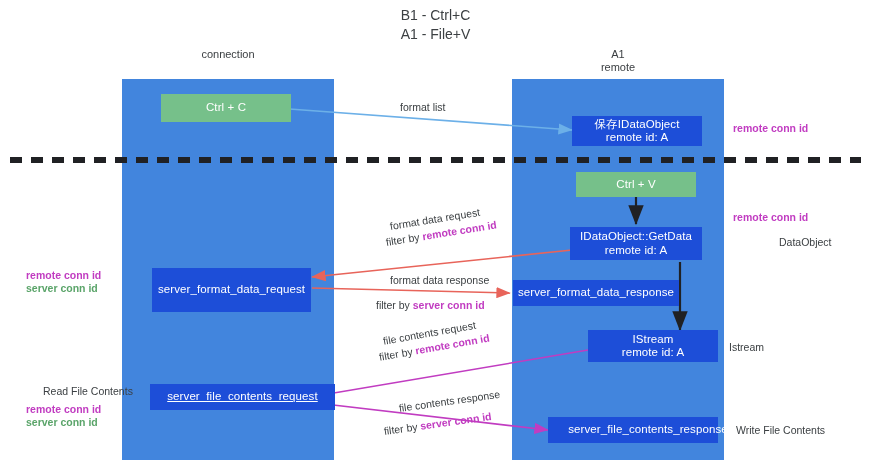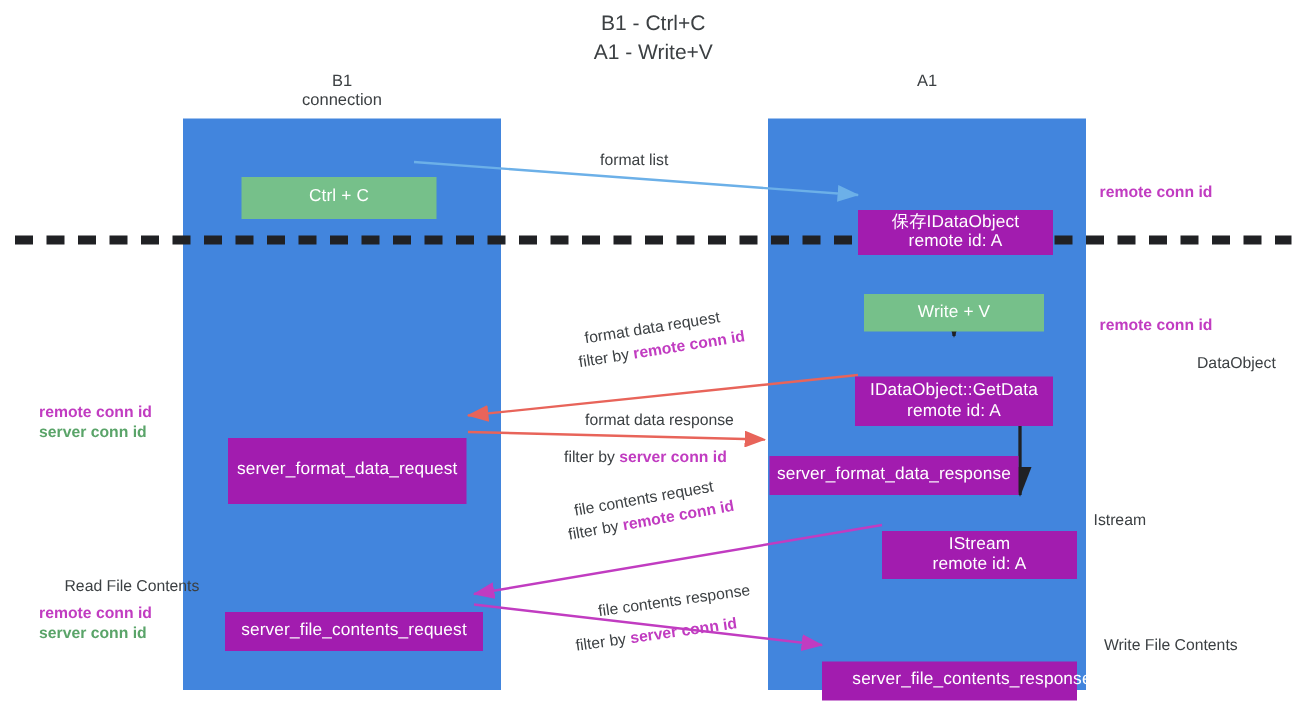--- a/index.html
+++ b/index.html
@@ -26,24 +26,23 @@
   .lane{
     position:absolute;background:#4285dd;
   }
 
   
   .box{
     position:absolute;box-sizing:border-box;
     display:flex;flex-direction:column;align-items:center;justify-content:center;
     color:#ffffff;font-size:11.5px;line-height:13.5px;text-align:right;
     letter-spacing:.1px;
-    margin-top:24px;
   }
   .box.green{background:#76c08a;}
-  .box.orange{background:#a21caf;}
+  .box.orange{background:#1d4ed8;}
   .box span{display:block;white-space:nowrap;}
 
   
   .lbl{
     position:absolute;font-size:10.5px;line-height:13px;color:#3c4043;white-space:nowrap;
   }
   .lbl.purple{color:#c13cc1;font-weight:bold;}
   .lbl.green{color:#5aa469;font-weight:bold;}
   .lbl .purple{color:#c13cc1;font-weight:bold;}
   .lbl.rot-a{transform:rotate(-9deg);transform-origin:left top;}
@@ -53,29 +52,29 @@
   
   svg.arrows{position:absolute;left:0;top:0;width:871px;height:467px;overflow:visible;}
 </style>
 </head>
 <body>
 
 <div id="stage">
 
   <div class="title">
     <div>B1 - Ctrl+C</div>
-    <div>A1 - Write+V</div>
+    <div>A1 - File+V</div>
   </div>
 
   <div class="lane-head" style="left:122px;top:48px;width:212px;">
-    <div>B1</div>
     <div>connection</div>
   </div>
   <div class="lane-head" style="left:512px;top:48px;width:212px;">
     <div>A1</div>
+    <div>remote</div>
   </div>
 
   <div class="lane" style="left:122px;top:79px;width:212px;height:381px;"></div>
   <div class="lane" style="left:512px;top:79px;width:212px;height:381px;"></div>
 
   <svg class="arrows" viewBox="0 0 871 467">
     <defs>
       <marker id="ah-blue" markerWidth="9" markerHeight="7" refX="8.5" refY="3.5" orient="auto">
         <polygon points="0 0, 9 3.5, 0 7" fill="#6cb0e8"></polygon>
       </marker>
@@ -110,42 +109,42 @@
   <div class="box green" style="left:161px;top:94px;width:130px;height:28px;">
     <span>Ctrl + C</span>
   </div>
 
   <div class="box orange" style="left:572px;top:116px;width:130px;height:30px;">
     <span>保存IDataObject</span>
     <span>remote id: A</span>
   </div>
 
   <div class="box green" style="left:576px;top:172px;width:120px;height:25px;">
-    <span>Write + V</span>
+    <span>Ctrl + V</span>
   </div>
 
   <div class="box orange" style="left:570px;top:227px;width:132px;height:33px;">
     <span>IDataObject::GetData</span>
     <span>remote id: A</span>
   </div>
 
   <div class="box orange" style="left:152px;top:268px;width:159px;height:44px;">
     <span>server_format_data_request</span>
   </div>
 
   <div class="box orange" style="left:513px;top:280px;width:166px;height:26px;">
     <span>server_format_data_response</span>
   </div>
 
   <div class="box orange" style="left:588px;top:330px;width:130px;height:32px;">
     <span>IStream</span>
     <span>remote id: A</span>
   </div>
 
-  <div class="box orange" style="left:150px;top:384px;width:172px;height:26px;">
+  <div class="box orange" style="left:150px;top:384px;width:185px;height:26px;text-decoration:underline;">
     <span>server_file_contents_request</span>
   </div>
 
   <div class="box orange" style="left:548px;top:417px;width:170px;height:26px;padding-left:30px;">
     <span>server_file_contents_response</span>
   </div>
 
   <div class="lbl" style="left:400px;top:101px;">format list</div>
 
   <div class="lbl rot-a" style="left:389px;top:220px;">format data request</div>
@@ -163,21 +162,21 @@
     <span>filter by </span><span class="purple">remote conn id</span>
   </div>
 
   <div class="lbl rot-c" style="left:398px;top:402px;">file contents response</div>
   <div class="lbl rot-c" style="left:383px;top:425px;">
     <span>filter by </span><span class="purple">server conn id</span>
   </div>
 
   <div class="lbl purple" style="left:733px;top:122px;">remote conn id</div>
   <div class="lbl purple" style="left:733px;top:211px;">remote conn id</div>
-  <div class="lbl" style="left:758px;top:236px;padding-left:40px;">DataObject</div>
+  <div class="lbl" style="left:739px;top:236px;padding-left:40px;">DataObject</div>
   <div class="lbl" style="left:729px;top:341px;">Istream</div>
   <div class="lbl" style="left:736px;top:424px;">Write File Contents</div>
 
   <div class="lbl purple" style="left:26px;top:269px;">remote conn id</div>
   <div class="lbl green" style="left:26px;top:282px;">server conn id</div>
 
   <div class="lbl" style="left:26px;top:385px;padding-left:17px;">Read File Contents</div>
   <div class="lbl purple" style="left:26px;top:403px;">remote conn id</div>
   <div class="lbl green" style="left:26px;top:416px;">server conn id</div>
 

